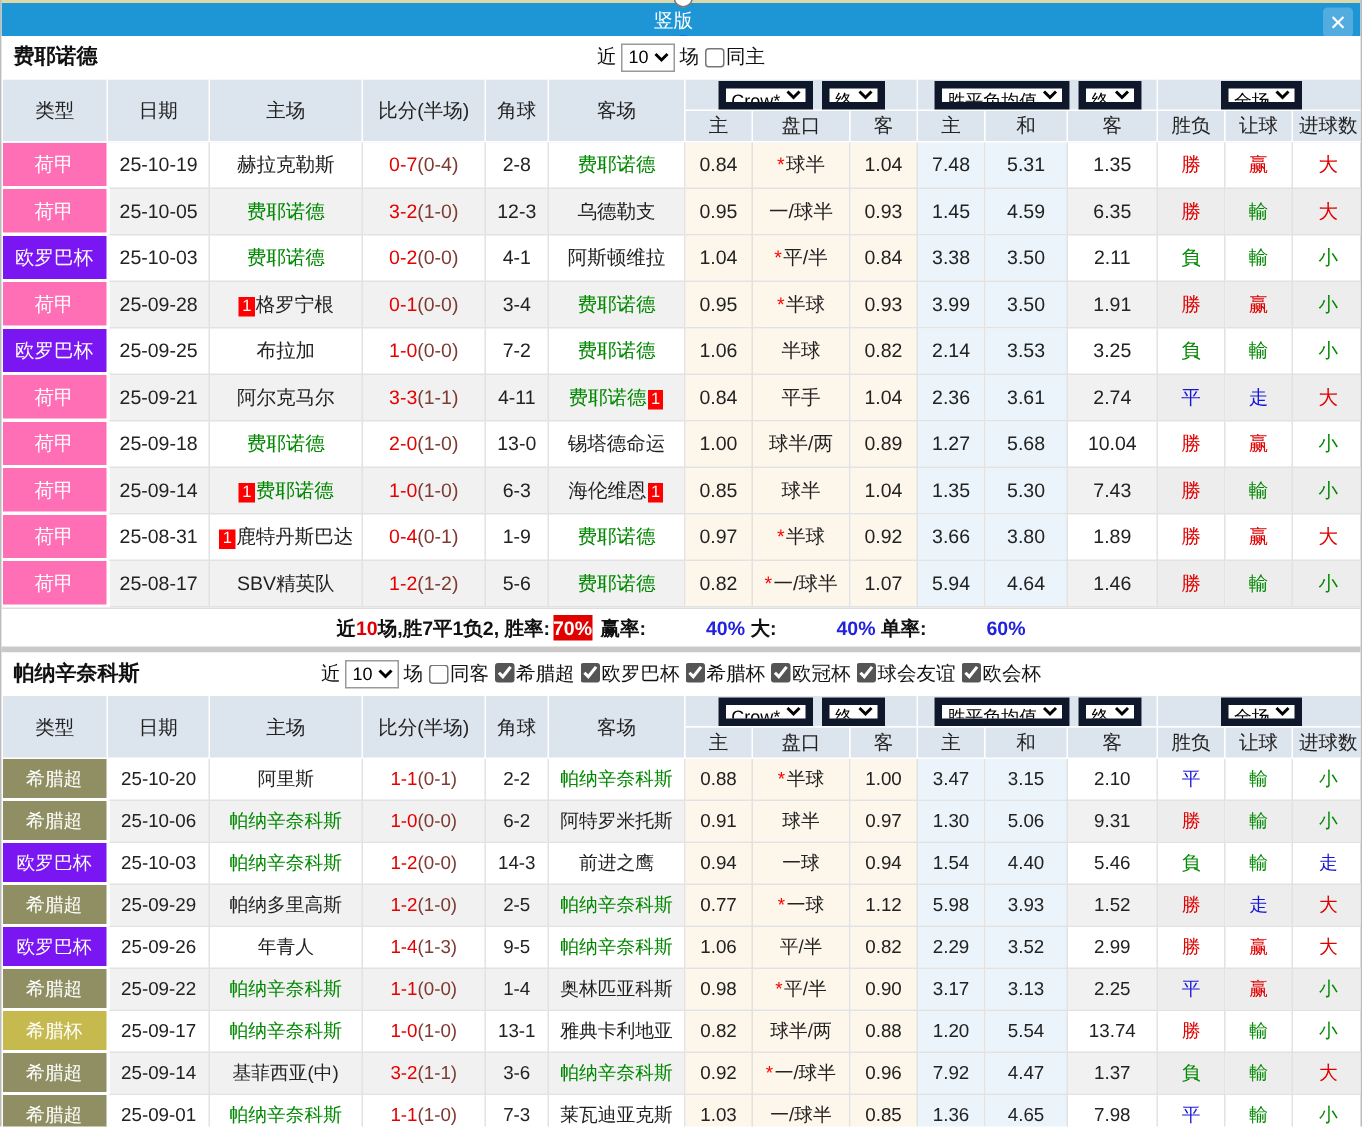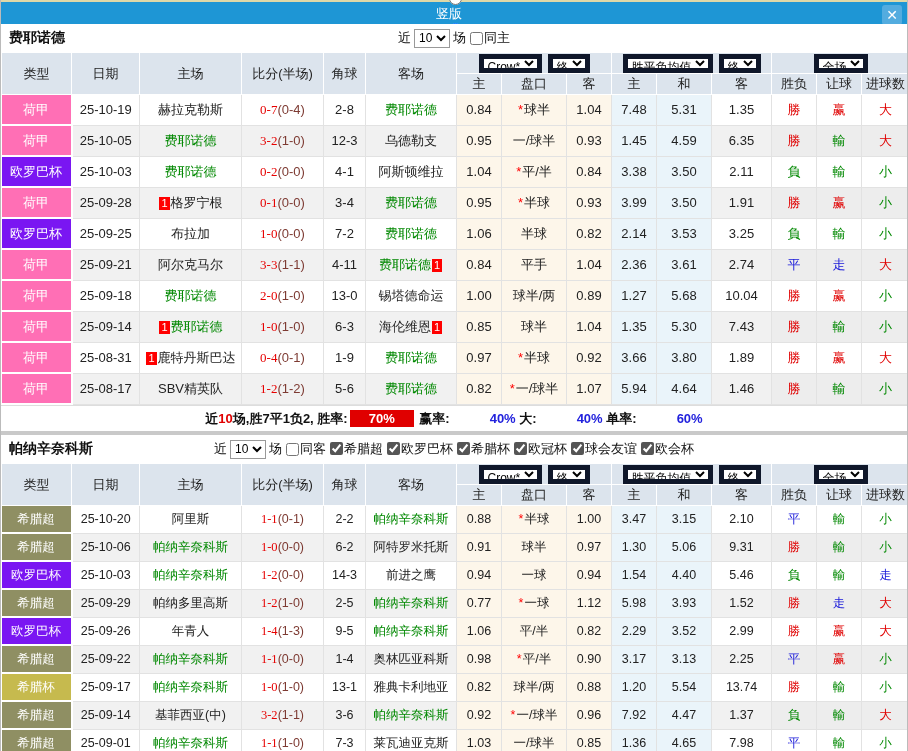--- a/index.html
+++ b/index.html
@@ -43,35 +43,35 @@
     padding:0;overflow:hidden;white-space:nowrap;height:29px;
   }
   .compact tbody td{height:26px;font-size:12.5px;}
   td.type{color:#fff;border-right:2px solid #fff;border-bottom:2px solid #fff;border-left:none;}
   tr.alt td.plain{background:#f1f1f1;}
   tr.alt td.res{background:#ededed;}
   td.odds{background:#fdf6ea;}
   td.avgb{background:#eaf4fa;}
   td.team{cursor:pointer;}
   .t-green{color:#008800;}
-  .ft{color:#e60000;font-family:Liberation Serif, serif;}
+  .ft{color:#e60000;}
   .ht{color:#7d3a32;}
   .star{color:#ff0000;margin-right:1px;}
   .mark{display:inline-block;background:#ff0000;color:#fff;font-size:11px;line-height:13px;padding:0 2px;margin:0 1px;}
   .c-r{color:#e00000;}
   .c-g{color:#008800;}
   .c-b{color:#1616d9;}
   
   .summary-row{
     height:25px;line-height:25px;text-align:center;font-size:13px;font-weight:bold;
     color:#111;border-top:1px solid #ddd;background:#fff;
   }
   .sm-k{color:#111;}
   .sm-r{color:#e00000;}
-  .sm-rb{background:#e00000;color:#fff;padding:1px 19px;margin:4px 2px;}
+  .sm-rb{background:#e00000;color:#fff;padding:1px 0;margin:4px 2px;}
   .sm-b{color:#2222dd;margin-left:40px;}
   .section-gap{height:4px;background:#c9c9c9;}
 </style>
 </head>
 <body>
 
 <div class="topbar">
   <span class="title">近期战绩</span>
   <input type="radio" name="layout" style="">
   <label>竖版</label>

